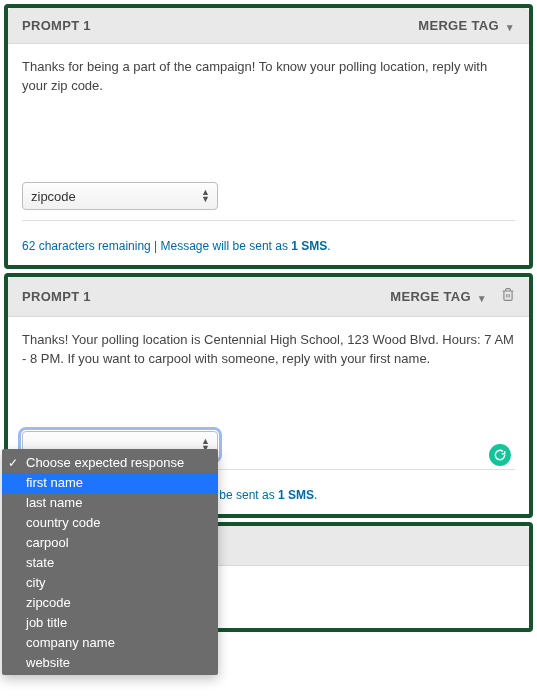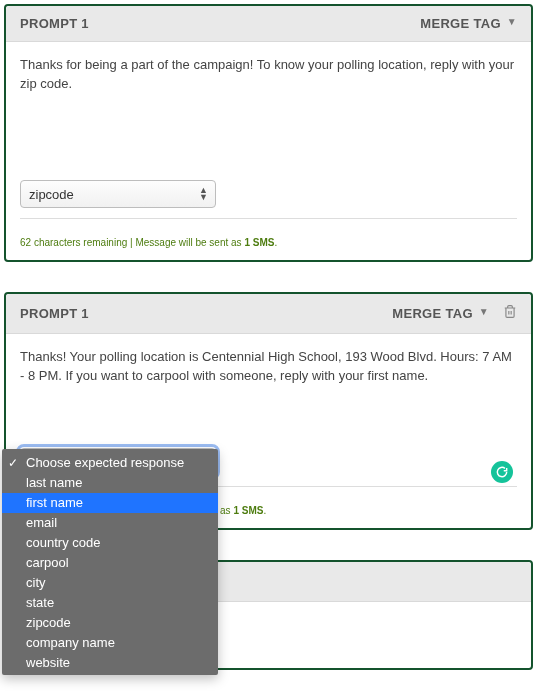--- a/index.html
+++ b/index.html
@@ -6,23 +6,23 @@
   body {
     font-family: -apple-system, BlinkMacSystemFont, "Segoe UI", Helvetica, Arial, sans-serif;
     background: #fff;
     width: 537px;
     height: 700px;
     overflow: hidden;
     position: relative;
     color: #333;
   }
   .prompt-card {
-    border: 2px solid #14532d;
+    border: 4px solid #14532d;
     border-radius: 4px;
-    margin: 4px 4px 30px 4px;
+    margin: 4px 4px 4px 4px;
     background: #fff;
   }
   .prompt-header {
     background: #e9e9e9;
     padding: 10px 14px;
     display: flex;
     align-items: center;
     border-bottom: 1px solid #d9d9d9;
     border-radius: 4px 4px 0 0;
   }
@@ -33,21 +33,21 @@
     letter-spacing: 0.3px;
     flex: 0 0 auto;
   }
   .spacer { flex: 1; }
   .merge-tag {
     font-size: 13px;
     font-weight: 700;
     color: #555;
     letter-spacing: 0.3px;
     display: flex;
-    align-items: flex-start;
+    align-items: flex-end;
     cursor: pointer;
   }
   .merge-tag .caret {
     margin-left: 6px;
     font-size: 10px;
     color: #777;
   }
   .trash {
     margin-left: 14px;
     color: #888;
@@ -94,22 +94,22 @@
     transform: translateY(-50%);
     font-size: 9px;
     line-height: 7px;
     color: #555;
     pointer-events: none;
     display: flex;
     flex-direction: column;
   }
   .status-line {
     padding: 10px 14px 12px 14px;
-    font-size: 10px;
-    color: #4d7c0f;
+    font-size: 12px;
+    color: #0369a1;
   }
   .status-line .bold { font-weight: 700; }
   .grammarly {
     position: absolute;
     right: 18px;
     bottom: 12px;
     width: 22px;
     height: 22px;
     border-radius: 50%;
     background: #15c39a;
@@ -191,21 +191,21 @@
       <span>MERGE TAG</span>
       <span class="caret">▼</span>
     </div>
     <span class="trash">
       <svg width="14" height="15" viewBox="0 0 24 24" fill="none" stroke="#888" stroke-width="2">
           <path d="M3 6h18M8 6V4a2 2 0 0 1 2-2h4a2 2 0 0 1 2 2v2m3 0v14a2 2 0 0 1-2 2H7a2 2 0 0 1-2-2V6h14zM10 11v6M14 11v6"></path>
         </svg>
     </span>
   </div>
   <div class="prompt-body prompt-body-rel">
-    <div class="msg-text" style="min-height:96px">Thanks! Your polling location is Centennial High School, 193 Wood Blvd. Hours: 7 AM - 8 PM. If you want to carpool with someone, reply with your first name.</div>
+    <div class="msg-text" style="min-height:96px">Thanks! Your polling location is Centennial High School, 123 Wood Blvd. Hours: 7 AM - 8 PM. If you want to carpool with someone, reply with your first name.</div>
     <div class="grammarly">
       <svg width="14" height="14" viewBox="0 0 24 24" fill="none" stroke="#fff" stroke-width="2.5">
           <path d="M20 12a8 8 0 1 1-3-6.2M20 5v5h-5"></path>
         </svg>
     </div>
     <div class="select-row">
       <span class="select-wrap focused">
         <select class="native-select">
           <option></option>
         </select>
@@ -220,23 +220,23 @@
     <span style="visibility:hidden">xxxxxxxxxxxxxxxxxxxxxxxxxxxxx</span><span> will be sent as </span><span class="bold">1 SMS</span><span>.</span>
   </div>
 </div>
 
 <div class="prompt-card" style="height:110px">
   <div class="prompt-header" style="height:40px"></div>
 </div>
 
 <div class="dropdown-menu" id="dd">
     <div class="dropdown-item checked">Choose expected response</div>
+    <div class="dropdown-item highlighted">first name</div>
     <div class="dropdown-item">last name</div>
-    <div class="dropdown-item highlighted">first name</div>
-    <div class="dropdown-item">email</div>
     <div class="dropdown-item">country code</div>
     <div class="dropdown-item">carpool</div>
+    <div class="dropdown-item">state</div>
     <div class="dropdown-item">city</div>
-    <div class="dropdown-item">state</div>
     <div class="dropdown-item">zipcode</div>
+    <div class="dropdown-item">job title</div>
     <div class="dropdown-item">company name</div>
     <div class="dropdown-item">website</div>
   </div>
 
 </body></html>

